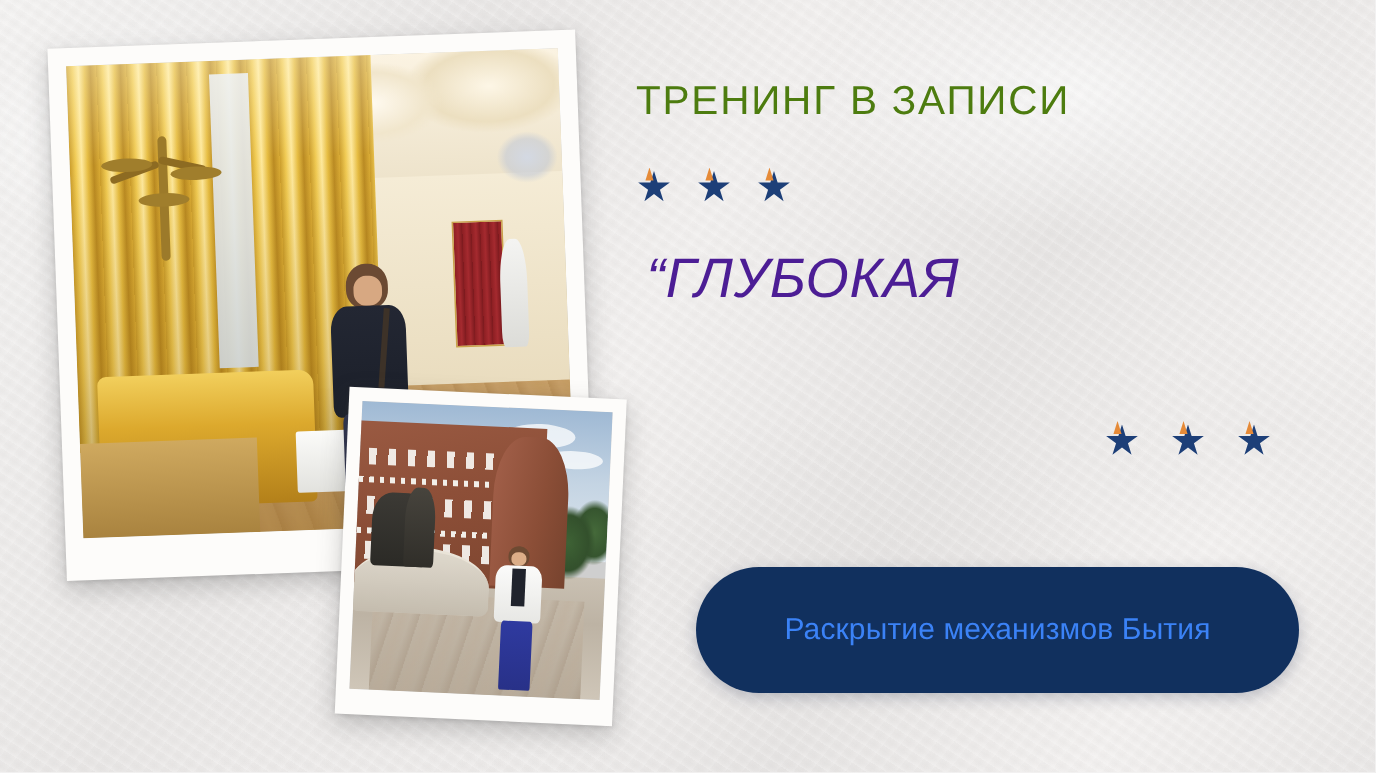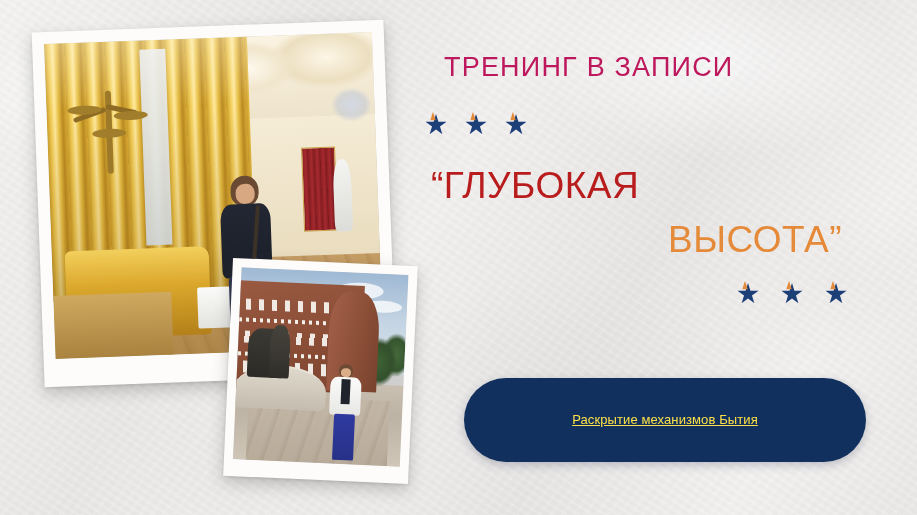--- a/index.html
+++ b/index.html
@@ -275,39 +275,40 @@
   }
   .brick-person .legs {
     position: absolute; left: 16%; top: 52%; width: 68%; height: 48%;
     background: linear-gradient(180deg, #2f3aa0 0%, #283188 100%);
     border-radius: 8% 8% 4% 4%;
   }
 
   
   .kicker {
     position: absolute;
-    left: 444px;
+    left: 424px;
     top: 52px;
     font-size: 27px;
     letter-spacing: 1.2px;
-    color: #be185d;
+    color: #4d7c0f;
     font-weight: 400;
     white-space: nowrap;
   }
   .title-line {
     position: absolute;
     font-size: 37px;
     font-weight: 400;
     letter-spacing: 0.5px;
     white-space: nowrap;
   }
   #title-line-1 {
     left: 431px;
     top: 165px;
-    color: #b91c1c;
+    color: #4c1d95;
+    font-style: italic;
   }
   #title-line-2 {
     left: 668px;
     top: 219px;
     color: #e58a38;
   }
 
   
   .star-row {
     position: absolute;
@@ -343,26 +344,25 @@
     height: 84px;
     background: #11305e;
     border-radius: 42px;
     display: flex;
     flex-direction: column;
     align-items: center;
     justify-content: center;
     box-shadow: 0 3px 10px rgba(30,40,70,0.25);
   }
   #subtitle-badge .badge-line {
-    color: #fde047;
-    font-size: 13px;
+    color: #3b82f6;
+    font-size: 20px;
     line-height: 1.62;
     letter-spacing: 0.1px;
     white-space: nowrap;
-    text-decoration: underline;
   }
 </style>
 </head>
 <body>
 
 <div class="slide">
 
   <div class="paper-texture"></div>
   <div class="paper-grain"></div>
 
@@ -441,21 +441,20 @@
       <span class="star-main"></span>
         <span class="star-accent"></span>
     </span>
     <span class="star">
       <span class="star-main"></span>
         <span class="star-accent"></span>
     </span>
   </div>
 
   <div class="title-line" id="title-line-1">“ГЛУБОКАЯ</div>
-  <div class="title-line" id="title-line-2">ВЫСОТА”</div>
 
   <div class="star-row" id="stars-bottom">
     <span class="star">
       <span class="star-main"></span>
         <span class="star-accent"></span>
     </span>
     <span class="star">
       <span class="star-main"></span>
         <span class="star-accent"></span>
     </span>

